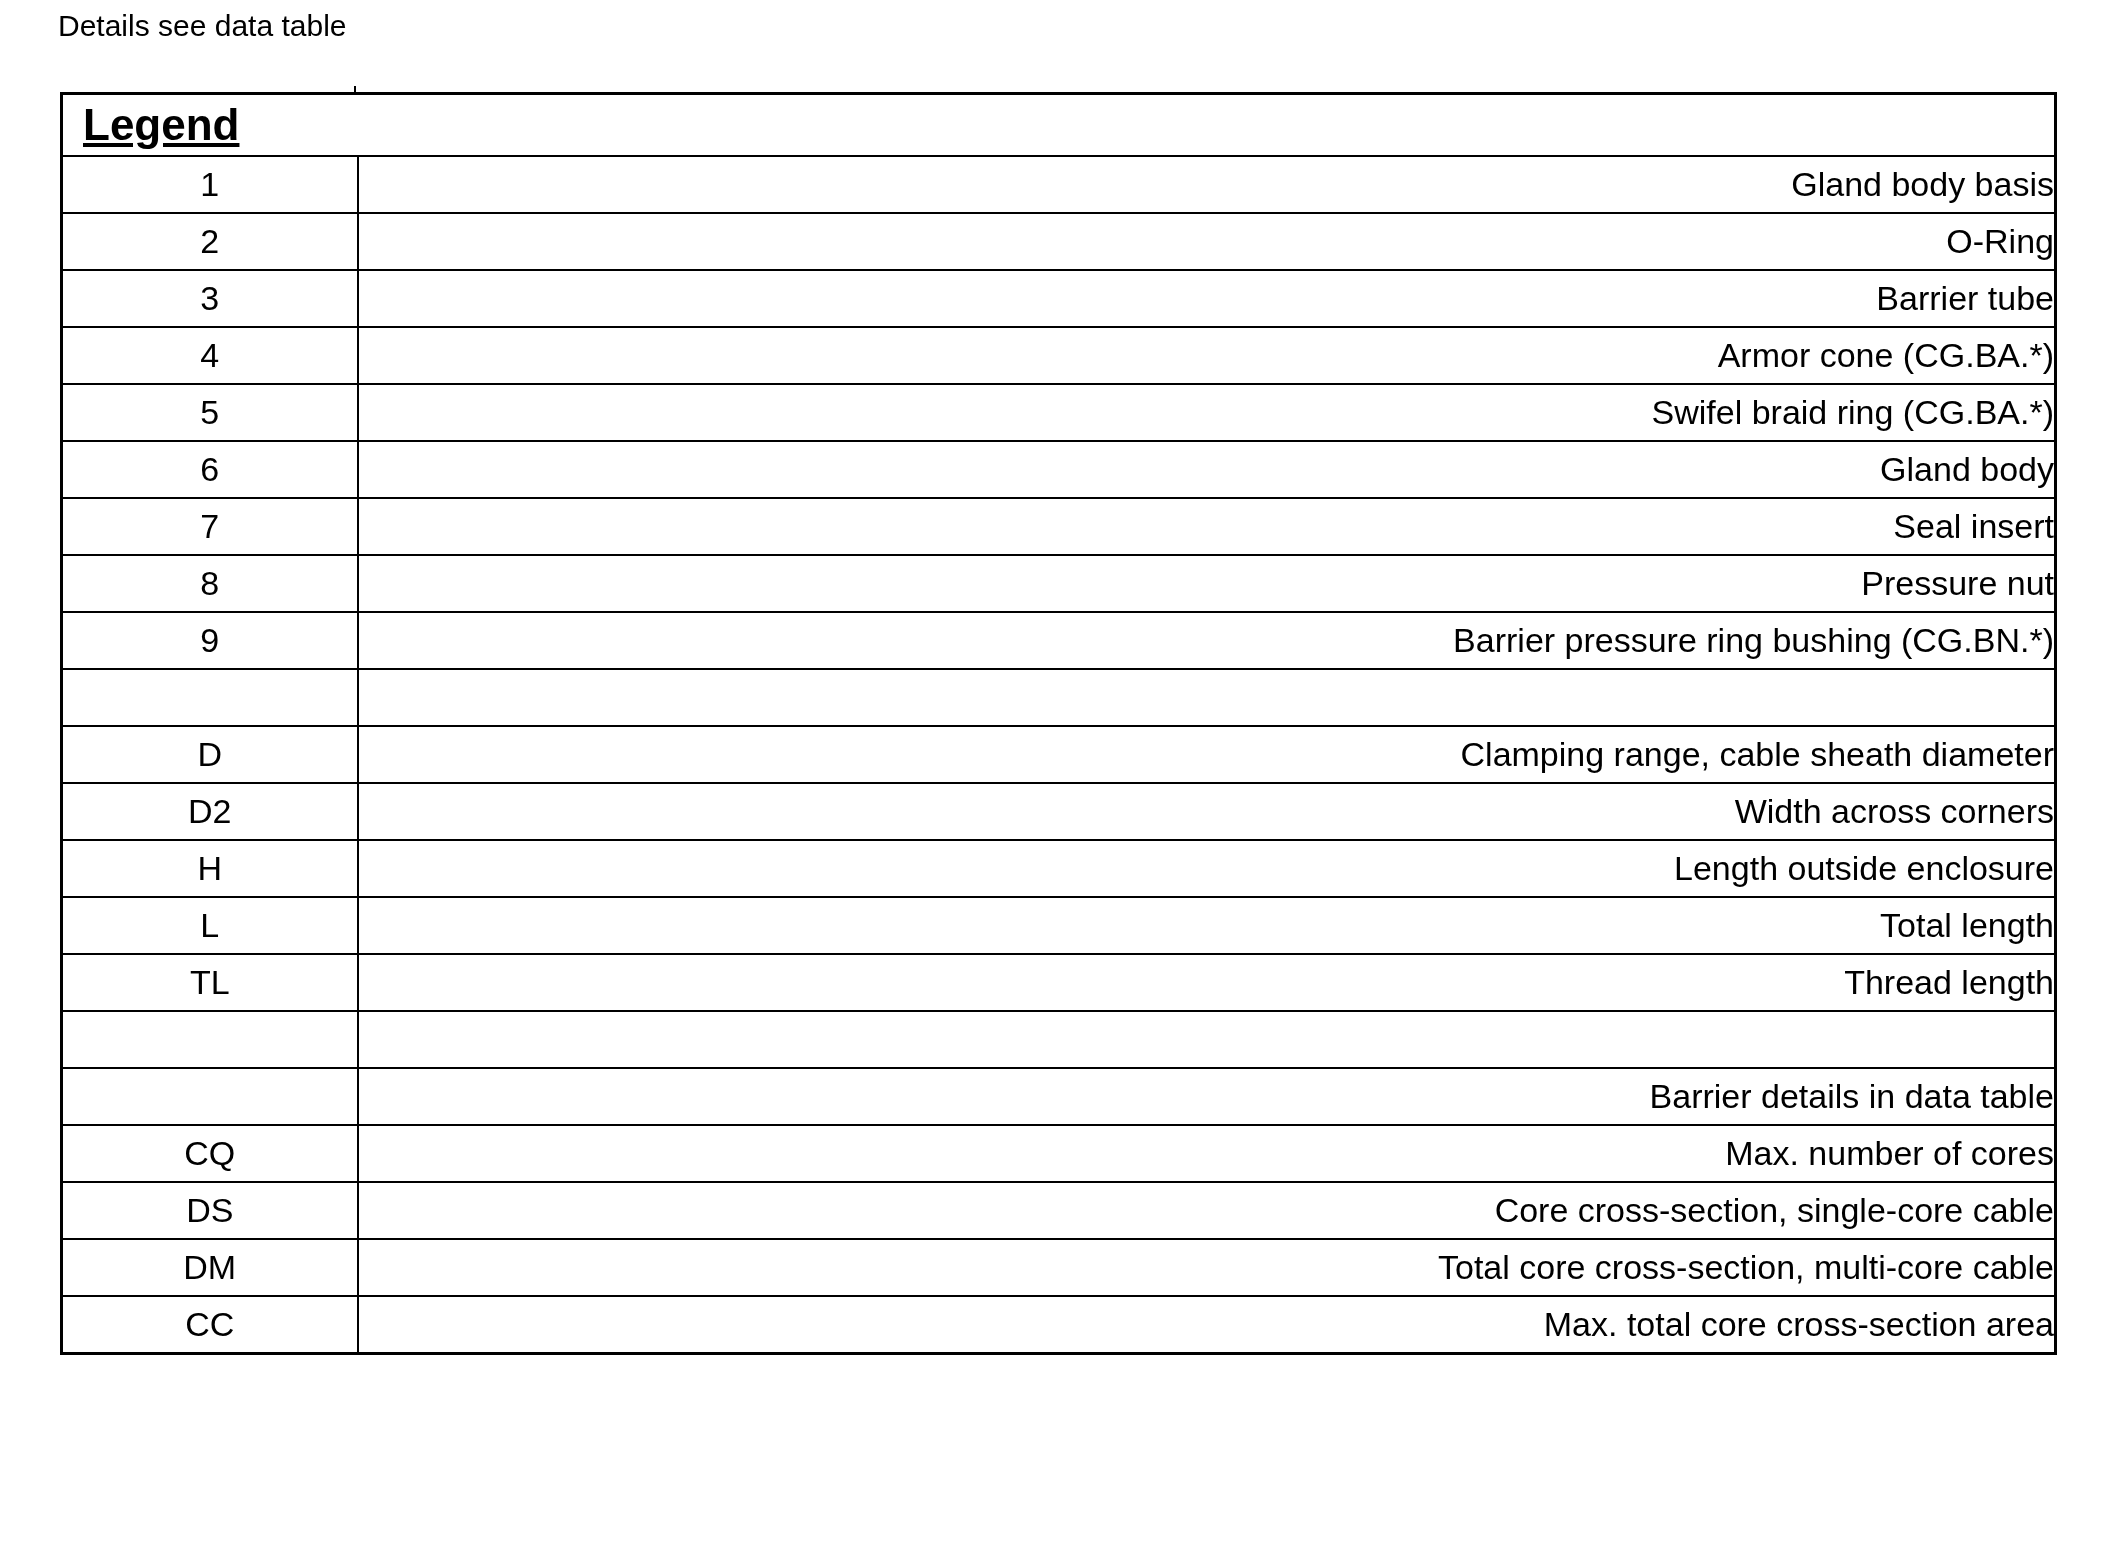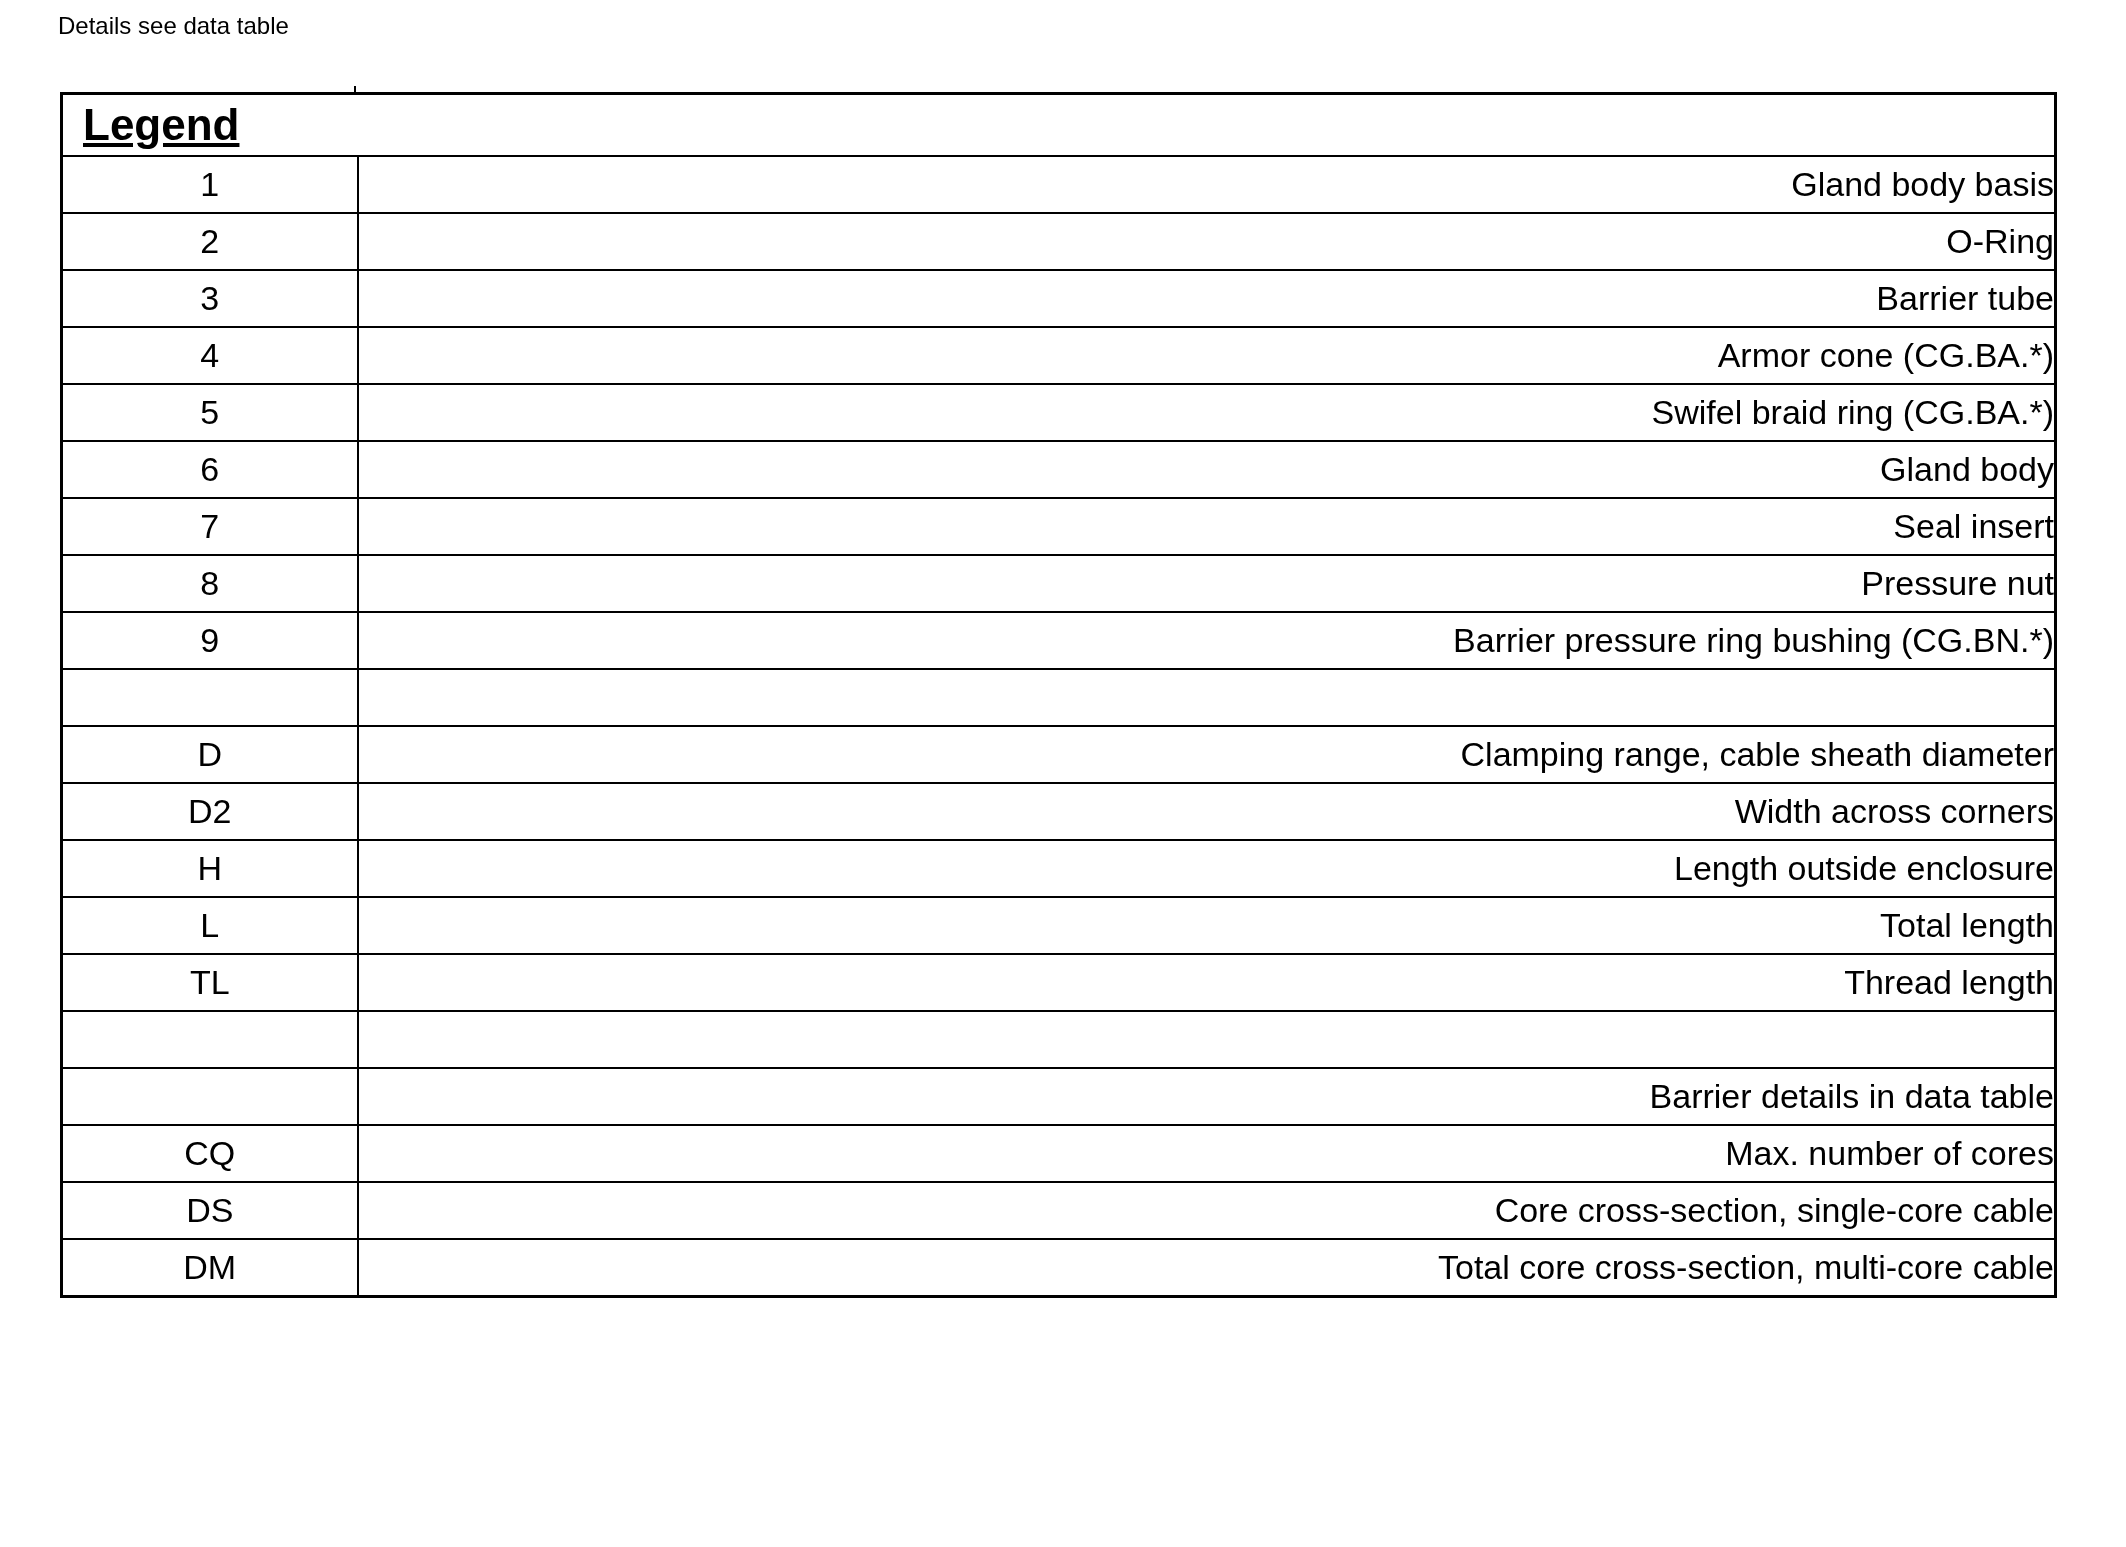--- a/index.html
+++ b/index.html
@@ -16,21 +16,21 @@
   .page {
     position: relative;
     width: 2126px;
     height: 1547px;
     background: #ffffff;
   }
   .caption {
     position: absolute;
     left: 58px;
     top: 6px;
-    font-size: 24px;
+    font-size: 30px;
     line-height: 40px;
     color: #000000;
     white-space: nowrap;
   }
   .legend-table {
     position: absolute;
     left: 60px;
     top: 92px;
     width: 1997px;
     border-collapse: collapse;
@@ -164,16 +164,20 @@
           <td class="desc">Max. number of cores</td>
         </tr>
         <tr class="data-row">
           <td class="key">DS</td>
           <td class="desc">Core cross-section, single-core cable</td>
         </tr>
         <tr class="data-row">
           <td class="key">DM</td>
           <td class="desc">Total core cross-section, multi-core cable</td>
         </tr>
+        <tr class="data-row">
+          <td class="key">CC</td>
+          <td class="desc">Max. total core cross-section area</td>
+        </tr>
       </tbody>
   </table>
 
 </div>
 
 </body></html>

